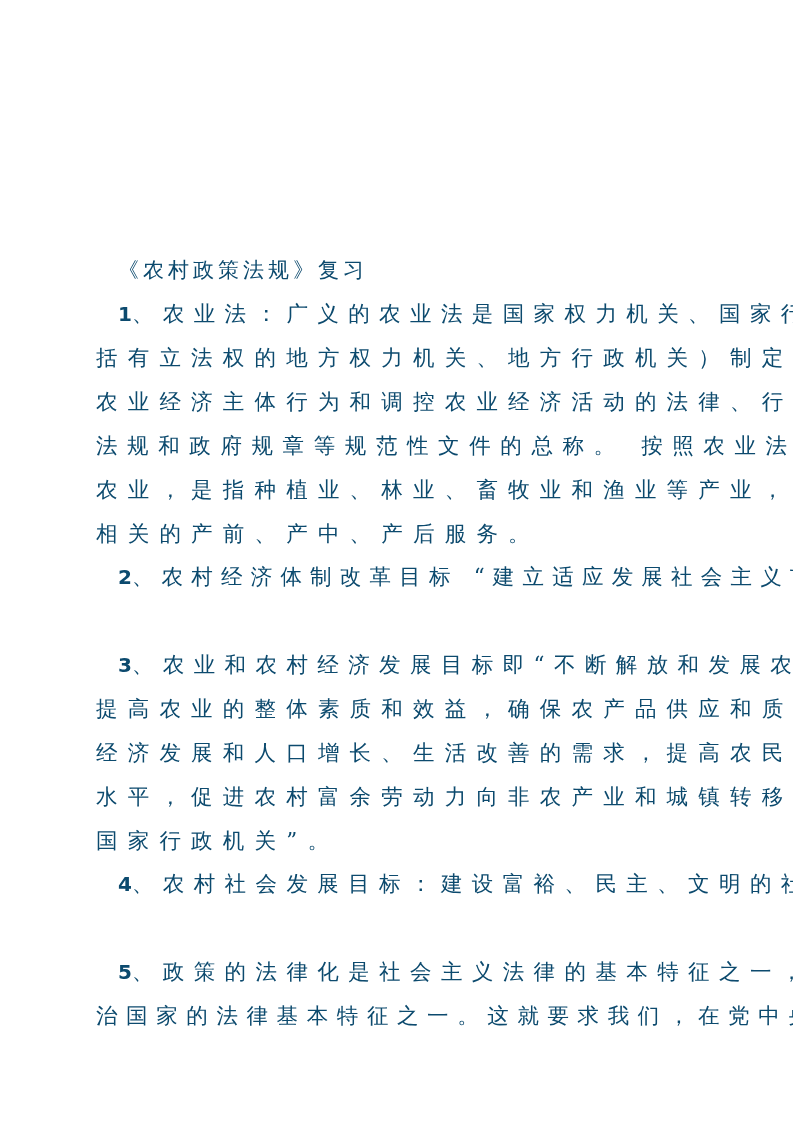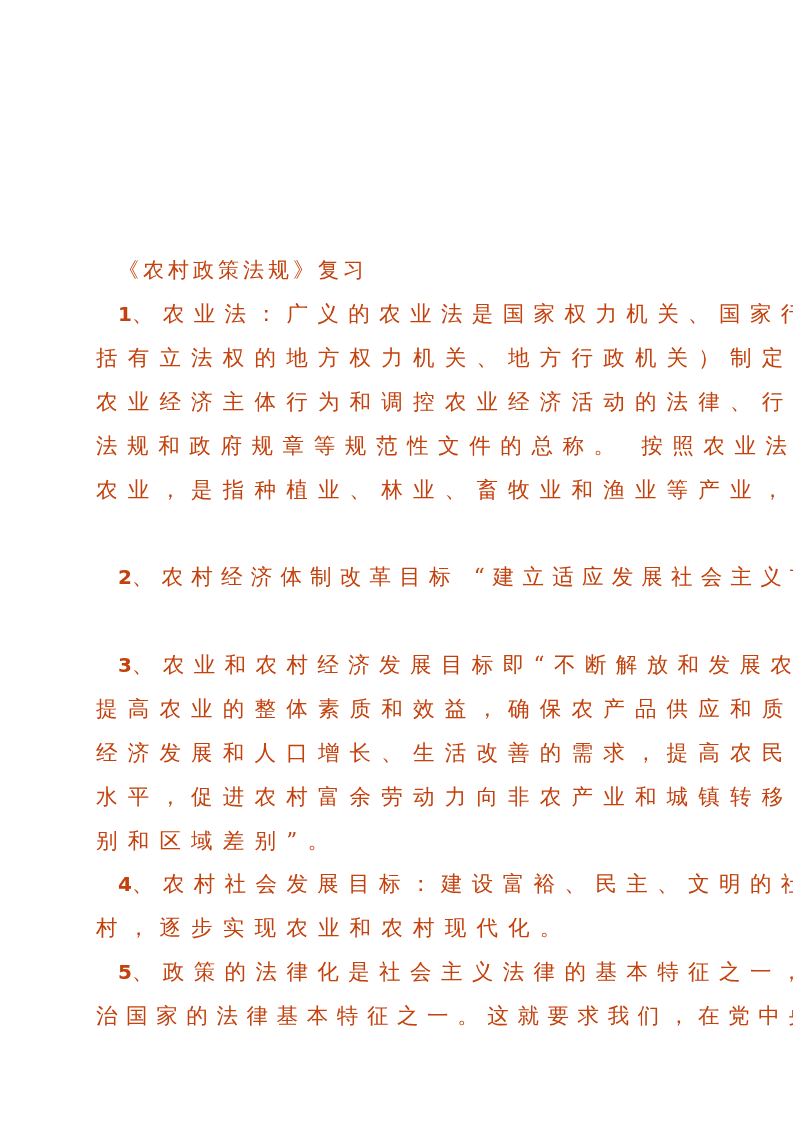--- a/index.html
+++ b/index.html
@@ -1,44 +1,44 @@
 <!DOCTYPE html>
 <html><head>
   <meta charset="utf-8">
   <style>
     html, body { margin: 0; padding: 0; background: #ffffff; }
     body { width: 793px; height: 1122px; position: relative; overflow: hidden;
            font-family: "DejaVu Serif", "Liberation Serif", serif; color: #1a1a1a; }
     .page { position: absolute; left: 0; top: 0; width: 793px; height: 1122px; background: #fff; }
     .line { position: absolute; left: 96px; width: 620px; height: 32px; line-height: 32px;
-            font-size: 21.5px; white-space: nowrap; letter-spacing: 10.2px; color: #c2410c; }
+            font-size: 21.5px; white-space: nowrap; letter-spacing: 10.2px; color: #0c4a6e; }
     .line.indent { left: 118px; }
     .title { left: 118px; letter-spacing: 4px; font-size: 21px; }
     .num { font-family: "DejaVu Sans", "Liberation Sans", sans-serif; font-weight: bold; letter-spacing: 0; font-size: 20px; }
   </style>
 </head>
 <body>
 
 <div class="page">
 
   <div class="line title" style="top:254px;">《农村政策法规》复习</div>
 
   <div class="line indent" style="top:298px; letter-spacing:9.4px;"><span class="num">1</span><span>、农业法：广义的农业法是国家权力机关、国家行政机关（包</span></div>
   <div class="line" style="top:342px;">括有立法权的地方权力机关、地方行政机关）制定和颁布的规范</div>
   <div class="line" style="top:386px;">农业经济主体行为和调控农业经济活动的法律、行政法规、地方</div>
   <div class="line" style="top:430px; letter-spacing:9.6px;">法规和政府规章等规范性文件的总称。 按照农业法的规定：狭义</div>
   <div class="line" style="top:474px;">农业，是指种植业、林业、畜牧业和渔业等产业，包括与其直接</div>
+  <div class="line" style="top:518px;">相关的产前、产中、产后服务。</div>
 
   <div class="line indent" style="top:561px; letter-spacing:8.2px;"><span class="num">2</span><span>、农村经济体制改革目标 “建立适应发展社会主义市场经济要</span></div>
 
   <div class="line indent" style="top:649px; letter-spacing:9.4px;"><span class="num">3</span><span>、农业和农村经济发展目标即“不断解放和发展农村生产力，</span></div>
   <div class="line" style="top:693px;">提高农业的整体素质和效益，确保农产品供应和质量，满足国民</div>
   <div class="line" style="top:737px;">经济发展和人口增长、生活改善的需求，提高农民的收入和生活</div>
   <div class="line" style="top:781px;">水平，促进农村富余劳动力向非农产业和城镇转移，缩小城乡差</div>
-  <div class="line" style="top:825px;">别和区域差别”。</div>
+  <div class="line" style="top:825px;">国家行政机关”。</div>
 
   <div class="line indent" style="top:868px; letter-spacing:9.4px;"><span class="num">4</span><span>、农村社会发展目标：建设富裕、民主、文明的社会主义新农</span></div>
-  <div class="line" style="top:912px;">村，逐步实现农业和农村现代化。</div>
 
   <div class="line indent" style="top:956px; letter-spacing:9.4px;"><span class="num">5</span><span>、政策的法律化是社会主义法律的基本特征之一，也是任何法</span></div>
   <div class="line" style="top:1000px; letter-spacing:8.6px;">治国家的法律基本特征之一。这就要求我们，在党中央的领导下，</div>
 
 </div>
 
 </body></html>

